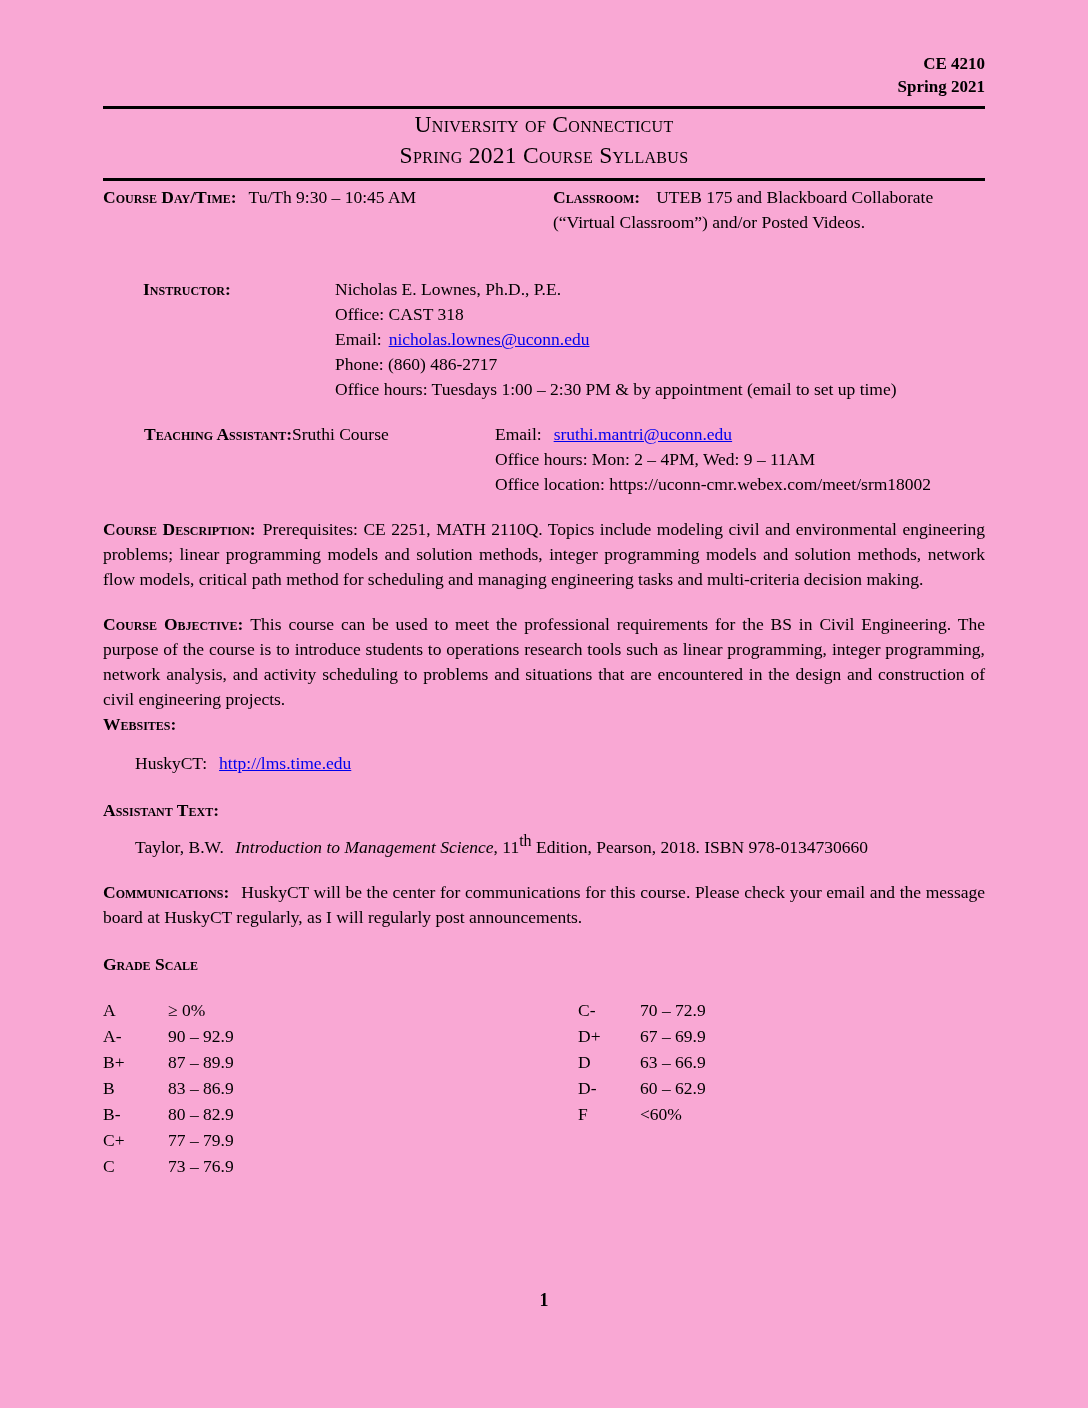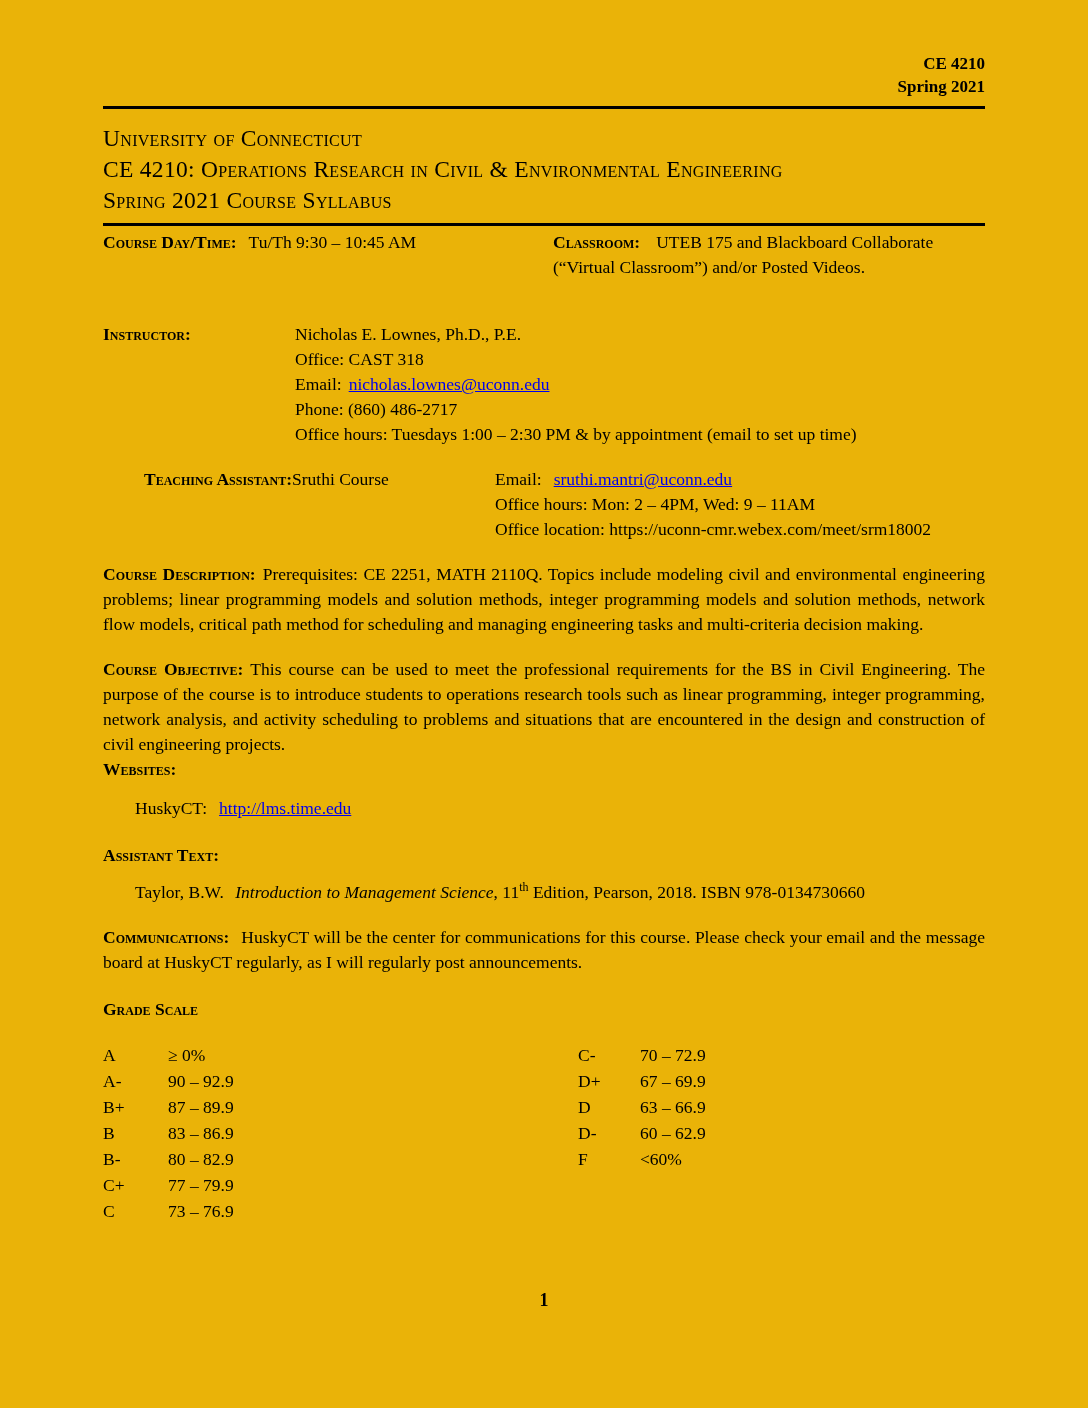--- a/index.html
+++ b/index.html
@@ -1,51 +1,51 @@
 <!DOCTYPE html>
 <html><head>
 <meta charset="utf-8">
 <style>
   html,body{margin:0;padding:0;background:#e8e8e8;}
   .page{
     position:relative;
     width:1088px;height:1408px;
     margin:0 auto;
-    background:#eab308;
+    background:#f9a8d4;
     box-sizing:border-box;
     padding:52px 103px 0 103px;
     overflow:hidden;
     font-family:"Liberation Serif","DejaVu Serif",serif;
     font-size:17.5px;
     line-height:25px;
     color:#000;
   }
   .corner{ text-align:right; font-weight:bold; font-size:17px; line-height:23px;}
   .rule{ border:none; border-top:3px solid #000; margin:8px 0 0 0;}
   .rule2{ border:none; border-top:3px solid #000; margin:7px 0 0 0;}
-  .titleblock{ margin-top:14px; text-align:left; font-variant:small-caps; font-size:23.5px; line-height:31px; letter-spacing:.3px;}
+  .titleblock{ text-align:center; font-variant:small-caps; font-size:23.5px; line-height:31px; letter-spacing:.3px;}
   .lbl{ font-weight:bold; font-variant:small-caps; }
   .heading{ font-weight:bold; font-variant:small-caps; margin:0;}
   .row1{ display:flex; margin-top:4px;}
   .col-daytime{ width:450px;}
   .col-classroom{ width:432px;}
   .mr-sm{ margin-right:7px;}
   .mr-md{ margin-right:12px;}
   .mr-lg{ margin-right:16px;}
-  .instructor{ display:flex; margin-top:42px;}
+  .instructor{ display:flex; margin-top:42px;margin-left:40px;}
   .instructor .label-col{ width:192px;}
   .ta{ display:flex; margin-top:20px;}
   .ta .label-col{ width:189px;text-align:right;}
   .ta .name-col{ width:203px;}
   .para{ margin:20px 0 0 0; text-align:justify;}
   .indent1{ margin:14px 0 0 32px; text-align:left;}
   .indent2{ margin:12px 0 0 32px; text-align:left;}
   a.link{ color:#0000EE; text-decoration:underline;}
   .ital{ font-style:italic;}
-  sup{ font-size:12px; line-height:0;}
+  sup{ font-size:16px; line-height:0;}
   .grades{ display:flex; margin-top:20px;}
   .gcol-left{ width:475px;}
   .gcol-right{ width:300px;}
   .grow{ display:flex; line-height:26px;}
   .gcol-left .gletter{ width:65px;}
   .gcol-right .gletter{ width:62px;}
   .footer{ position:absolute; left:0; right:0; top:1288px; text-align:center; font-weight:bold; font-size:18px;}
   .ws-head{ }
   .ot-head{ margin-top:22px;}
 </style>
@@ -56,21 +56,20 @@
 
   <div class="corner">
     <div>CE 4210</div>
     <div>Spring 2021</div>
   </div>
 
   <hr class="rule">
 
   <div class="titleblock">
     <div>University of Connecticut</div>
-    <div>CE 4210: Operations Research in Civil &amp; Environmental Engineering</div>
     <div>Spring 2021 Course Syllabus</div>
   </div>
 
   <hr class="rule2">
 
   <div class="row1">
     <div class="col-daytime">
       <span class="lbl mr-md">Course Day/Time:</span><span>Tu/Th 9:30 – 10:45 AM</span>
     </div>
     <div class="col-classroom">

